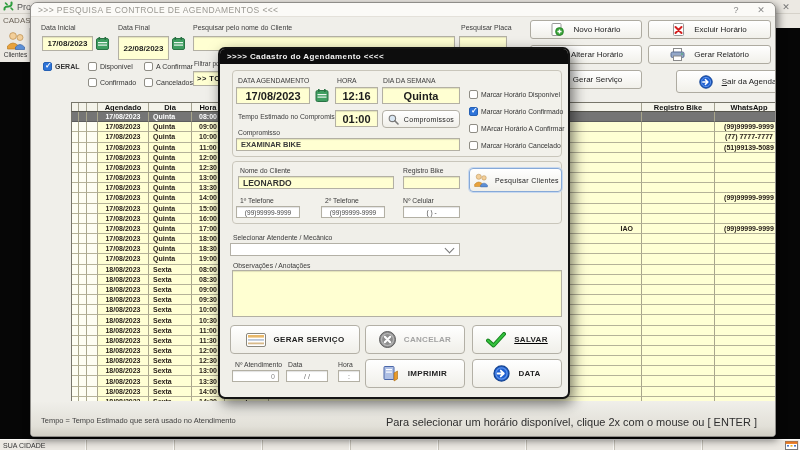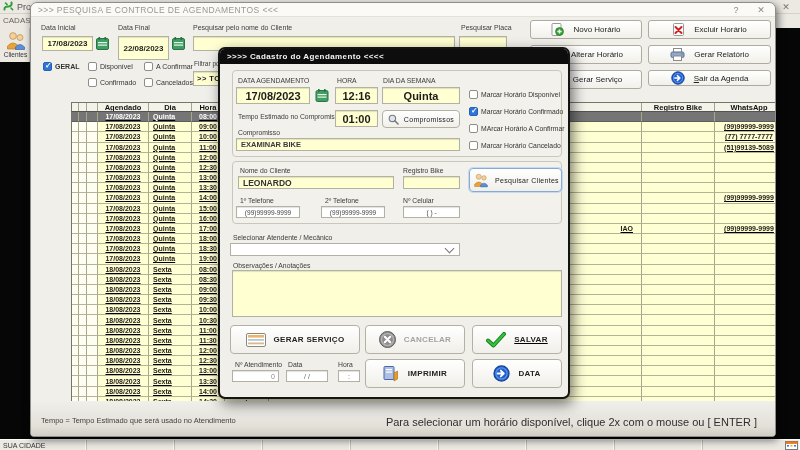--- a/index.html
+++ b/index.html
@@ -44,21 +44,21 @@
   .cb.checked .box{background:#2e74d9;border-color:#2560b4;}
   .cb.checked .box:after{content:"✓";position:absolute;left:1px;top:-2px;color:#fff;font-size:8px;font-weight:bold;}
   .cb .cl{font-size:7px;color:#333;white-space:nowrap;}
   .btn{background:linear-gradient(#ffffff,#f1f0ea);border:1px solid #aeaba1;border-radius:3px;
        display:flex;align-items:center;justify-content:center;gap:9px;cursor:default;}
   .btn .bl{font-size:8px;color:#222;white-space:nowrap;}
   .first-underline{display:block;}
   .first-underline::first-letter{text-decoration:underline;}
 
   
-  .tbl-head,.trow{display:grid;grid-template-columns:7px 8px 11px 51px 43px 33px 44px 373px 73px 69px;text-decoration:underline;}
+  .tbl-head,.trow{display:grid;grid-template-columns:7px 8px 11px 51px 43px 33px 44px 373px 73px 69px;}
   .tbl-head{left:40px;top:99px;width:712px;height:10px;background:#f4f3ea;border:1px solid #77756a;
             border-bottom:1px solid #55544c;}
   .tbl-head .hc{font-size:7.5px;font-weight:bold;color:#111;display:flex;align-items:center;
                 justify-content:center;border-right:1px solid #a5a392;overflow:hidden;white-space:nowrap;}
   .tbl-body{left:40px;top:109px;width:712px;height:296px;border:1px solid #77756a;border-top:none;
             display:flex;flex-direction:column;background:#ffffd4;overflow:hidden;}
   .trow{flex:1 1 0;min-height:0;}
   .trow .c{font-size:7px;font-weight:bold;color:#28201a;border-right:1px solid #a9a68c;
            border-bottom:1px solid #b5b298;display:flex;align-items:center;justify-content:center;
            overflow:hidden;white-space:nowrap;}
@@ -245,21 +245,21 @@
     </div>
     <div class="abs btn" style="left:499px;top:67px;width:112px;height:19px;">
       <span class="ico"><svg width="14" height="11" viewBox="0 0 14 11">
             <rect x="0.5" y="0.5" width="13" height="10" rx="1" fill="#fff" stroke="#999"></rect>
             <rect x="1.5" y="1.5" width="11" height="2.2" fill="#e8b86a"></rect>
             <rect x="1.5" y="5" width="11" height="1.4" fill="#aebfd8"></rect>
             <rect x="1.5" y="7.6" width="11" height="1.4" fill="#aebfd8"></rect>
           </svg></span>
       <span class="bl">Gerar Serviço</span>
     </div>
-    <div class="abs btn" style="left:617px;top:67px;width:123px;height:16px;text-align:right;">
+    <div class="abs btn" style="left:645px;top:67px;width:123px;height:23px;text-align:right;">
       <span class="ico"><svg width="14" height="14" viewBox="0 0 14 14">
             <circle cx="7" cy="7" r="6.2" fill="#1f5fd0" stroke="#12418f"></circle>
             <circle cx="7" cy="7" r="4.6" fill="none" stroke="#5e93e8" stroke-width="1"></circle>
             <path d="M3.8 7 h4.4 M6.4 4.6 L8.9 7 6.4 9.4" stroke="#fff" stroke-width="1.5" fill="none" stroke-linecap="round" stroke-linejoin="round"></path>
           </svg></span>
       <span class="bl first-underline">Sair da Agenda</span>
     </div>
 
     <div class="abs tbl-head">
       <div class="hc"></div>

